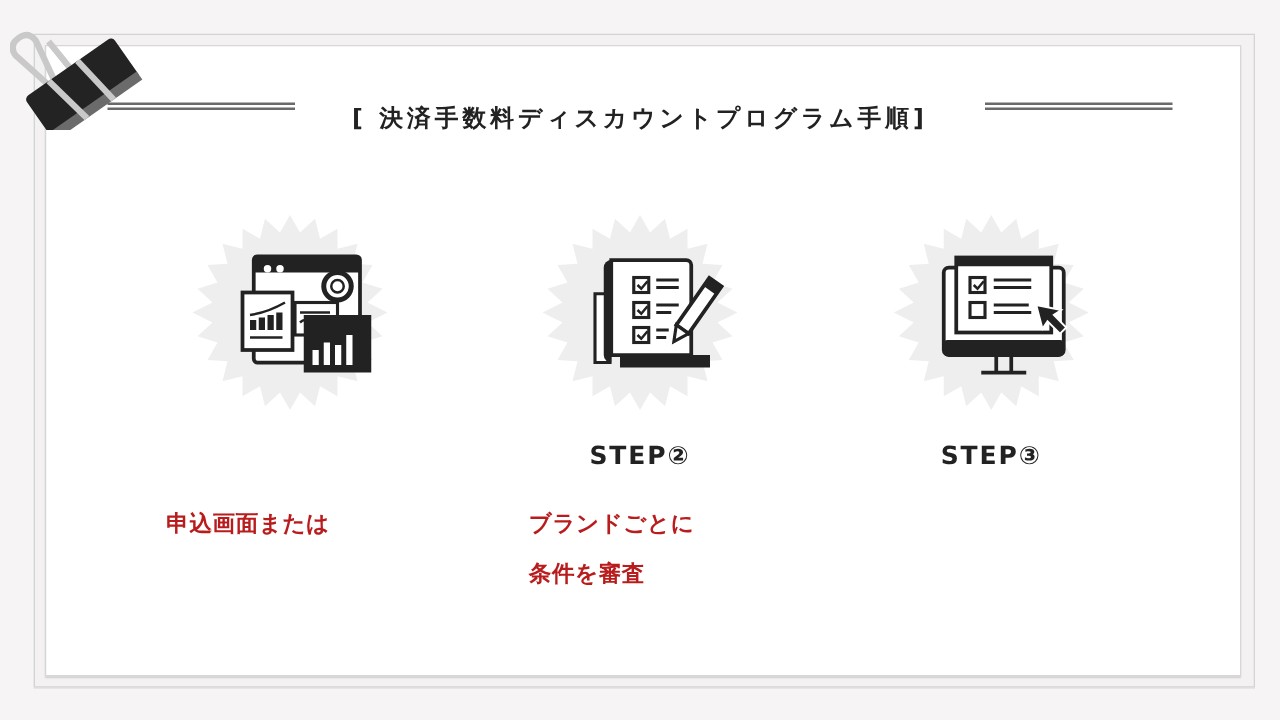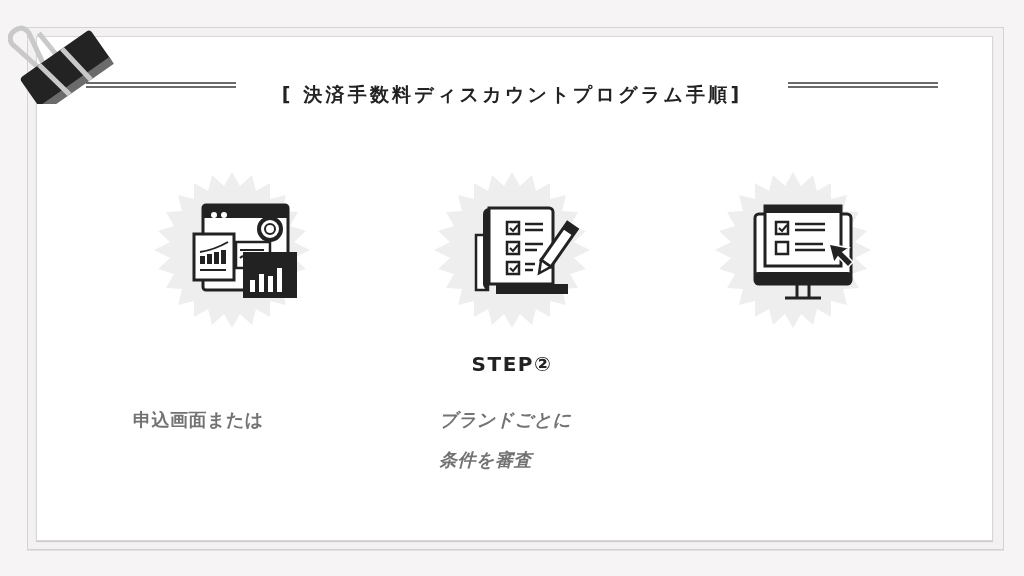--- a/index.html
+++ b/index.html
@@ -35,21 +35,21 @@
     .badge {
       position: absolute; left: 50%; top: 0; transform: translateX(-50%);
       width: 156px; height: 156px;
     }
     .badge svg { position: absolute; left: 0; top: 0; }
     .step-label {
       position: absolute; top: 180px; left: 0; width: 100%; text-align: center;
       font-size: 20px; font-weight: bold; letter-spacing: 1.5px; color: #222;
     }
     .step-desc {
-      position: absolute; top: 228px; font-size: 18px; font-weight: bold; color: #737373;
+      position: absolute; top: 228px; font-size: 18px; font-weight: bold; color: #b91c1c;
       line-height: 40px; white-space: nowrap; letter-spacing: 0.5px;
     }
   </style>
 </head>
 <body>
 
 <div class="outer-frame"></div>
 <div class="inner-panel"></div>
 
 <svg class="binder-clip" viewBox="0 0 110 100">
@@ -119,21 +119,21 @@
       <path d="M76 96 l3 3 l5 -6" stroke="#222" stroke-width="2" fill="none"></path>
       <path d="M91 52 h18 M91 58 h18 M91 72 h18 M91 78 h12 M91 92 h10 M91 98 h8" stroke="#222" stroke-width="2.5"></path>
       <g transform="rotate(35 120 80)">
         <rect x="114" y="48" width="12" height="46" fill="#fff" stroke="#222" stroke-width="3"></rect>
         <rect x="114" y="48" width="12" height="8" fill="#222"></rect>
         <path d="M114 94 l6 12 l6 -12 z" fill="#fff" stroke="#222" stroke-width="2.5"></path>
       </g>
     </svg>
   </div>
   <div class="step-label">STEP②</div>
-  <div class="step-desc" style="left:67px;font-style:italic;">
+  <div class="step-desc" style="left:51px;">
     <div>ブランドごとに</div>
     <div>条件を審査</div>
   </div>
 </div>
 
 <div class="step" style="left:653px;">
   <div class="badge">
     <svg width="156" height="156" viewBox="0 0 156 156">
       <polygon fill="#eeeeee" points="78,0 86,14 98,3 102,19 116,11 116,27 132,23 128,39 144,40 136,54 152,59 140,70 156,78 140,86 152,97 136,102 144,116 128,117 132,133 116,129 116,145 102,137 98,153 86,142 78,156 70,142 58,153 54,137 40,145 40,129 24,133 28,117 12,116 20,102 4,97 16,86 0,78 16,70 4,59 20,54 12,40 28,39 24,23 40,27 40,11 54,19 58,3 70,14"></polygon>
     </svg>
@@ -143,15 +143,16 @@
       <path d="M82 113 v12 M94 113 v12 M70 126 h36" stroke="#222" stroke-width="3"></path>
       <rect x="50" y="34" width="76" height="60" fill="#fff" stroke="#222" stroke-width="3"></rect>
       <rect x="50" y="34" width="76" height="7" fill="#222"></rect>
       <rect x="61" y="50" width="12" height="12" fill="#fff" stroke="#222" stroke-width="2.5"></rect>
       <path d="M64 56 l3 3 l5 -6" stroke="#222" stroke-width="2" fill="none"></path>
       <rect x="61" y="70" width="12" height="12" fill="#fff" stroke="#222" stroke-width="2.5"></rect>
       <path d="M80 52 h30 M80 58 h30 M80 72 h28 M80 78 h30" stroke="#222" stroke-width="2.5"></path>
       <path d="M114 72 l20 4 l-6 4 l10 10 l-5 5 l-10 -10 l-4 6 z" fill="#222" stroke="#fff" stroke-width="1.5"></path>
     </svg>
   </div>
+  <div class="step-label">STEP③</div>
   <div class="step-desc" style="left:65px;">
   </div>
 </div>
 
 </body></html>

